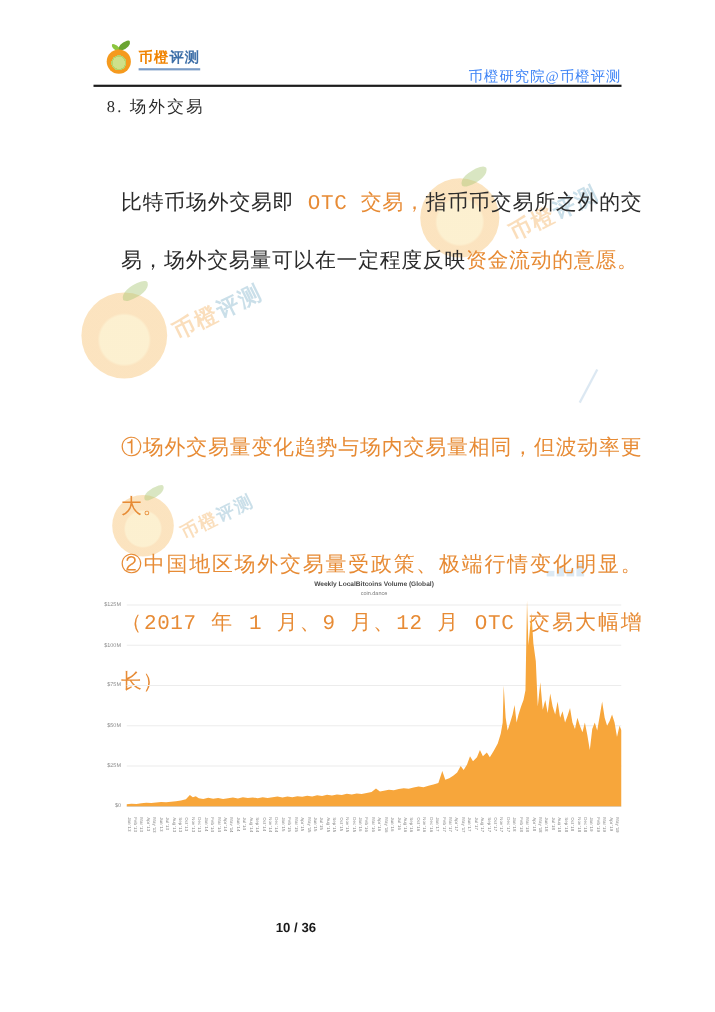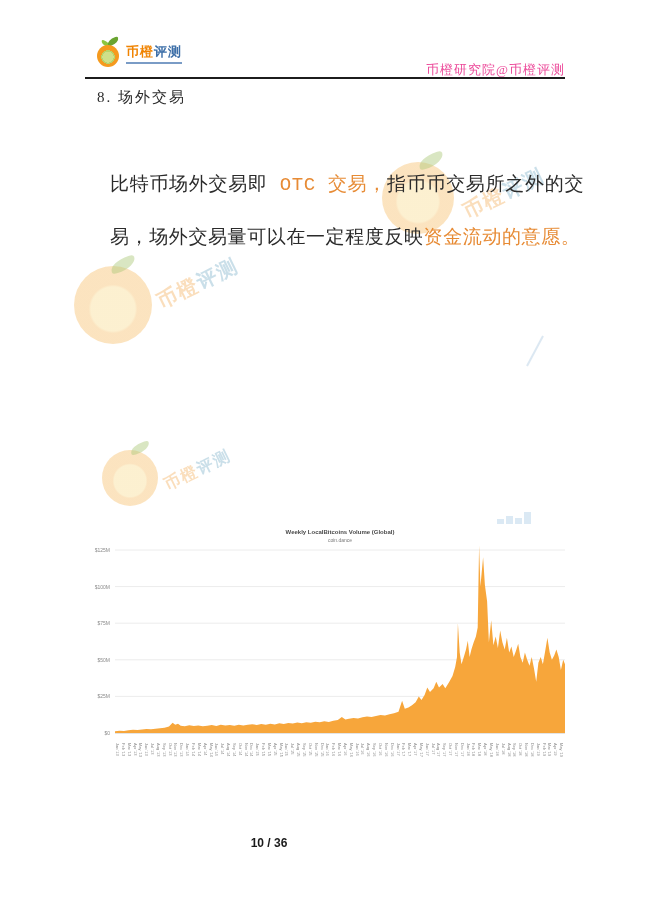--- a/index.html
+++ b/index.html
@@ -11,21 +11,21 @@
   .logo-icon{position:relative;width:26px;height:28px;display:inline-block;}
   .logo-fruit{position:absolute;left:1px;top:6px;width:22px;height:22px;border-radius:50%;
       background:radial-gradient(circle at 50% 55%, #cfe08a 0 34%, #b8d36a 34% 42%, #f59a1e 42% 100%);}
   .logo-leaf{position:absolute;left:11px;top:-1px;width:12px;height:7px;border-radius:80% 20% 80% 20%;
       background:#6aa431;transform:rotate(-18deg);}
   .logo-leaf2{position:absolute;left:5px;top:2px;width:9px;height:5px;border-radius:20% 80% 20% 80%;
       background:#8cc63f;transform:rotate(20deg);}
   .logo-text{font-size:13px;font-weight:bold;letter-spacing:1px;border-bottom:2px solid #7a9cc6;padding-bottom:1px;}
   .logo-text .t1{color:#f08300;}
   .logo-text .t2{color:#3d6fa8;}
-  .header-right{position:absolute;right:85px;top:61px;font-size:13px;color:#ec4899;letter-spacing:1px;
+  .header-right{position:absolute;right:85px;top:61px;font-size:13px;color:#3b82f6;letter-spacing:1px;
       font-family:"Liberation Serif",serif;}
   .header-rule{position:absolute;left:85px;right:85px;top:77px;height:2px;background:#1c1c1c;}
 
   
   .sec-title{position:absolute;left:97px;top:88px;font-size:15px;letter-spacing:2px;}
   .para{position:absolute;left:110px;width:474px;font-size:19px;line-height:53px;
       letter-spacing:0.6px;text-align:justify;word-break:break-all;
       font-family:"Liberation Mono","DejaVu Sans Mono",monospace;}
   .p1{top:140px;}
   .p2{top:247px;}
@@ -106,20 +106,24 @@
     <span class="logo-text"><span class="t1">币橙</span><span class="t2">评测</span></span>
   </div>
   <div class="header-right">币橙研究院@币橙评测</div>
   <div class="header-rule"></div>
 
   <div class="sec-title">8. 场外交易</div>
 
   <p class="para p1"><span>比特币场外交易即 </span><span class="accent">OTC 交易，</span><span>指币币交易所之外的交易，场外交易量可以在一定程度反映</span><span class="accent">资金流动的意愿。</span></p>
 
 
+  <div class="para bullets accent">
+    <span>①场外交易量变化趋势与场内交易量相同，但波动率更大。</span><br>
+    <span>②中国地区场外交易量受政策、极端行情变化明显。（2017 年 1 月、9 月、12 月 OTC 交易大幅增长）</span>
+  </div>
 
   <div class="chart">
     <div class="chart-title">Weekly LocalBitcoins Volume (Global)</div>
     <div class="chart-subtitle">coin.dance</div>
     <div class="plot-wrap">
       <div id="y-labels">
           <div class="ytick" style="top: 5px;">$125M</div>
           <div class="ytick" style="top: 41.6px;">$100M</div>
           <div class="ytick" style="top: 78.2px;">$75M</div>
           <div class="ytick" style="top: 114.8px;">$50M</div>

